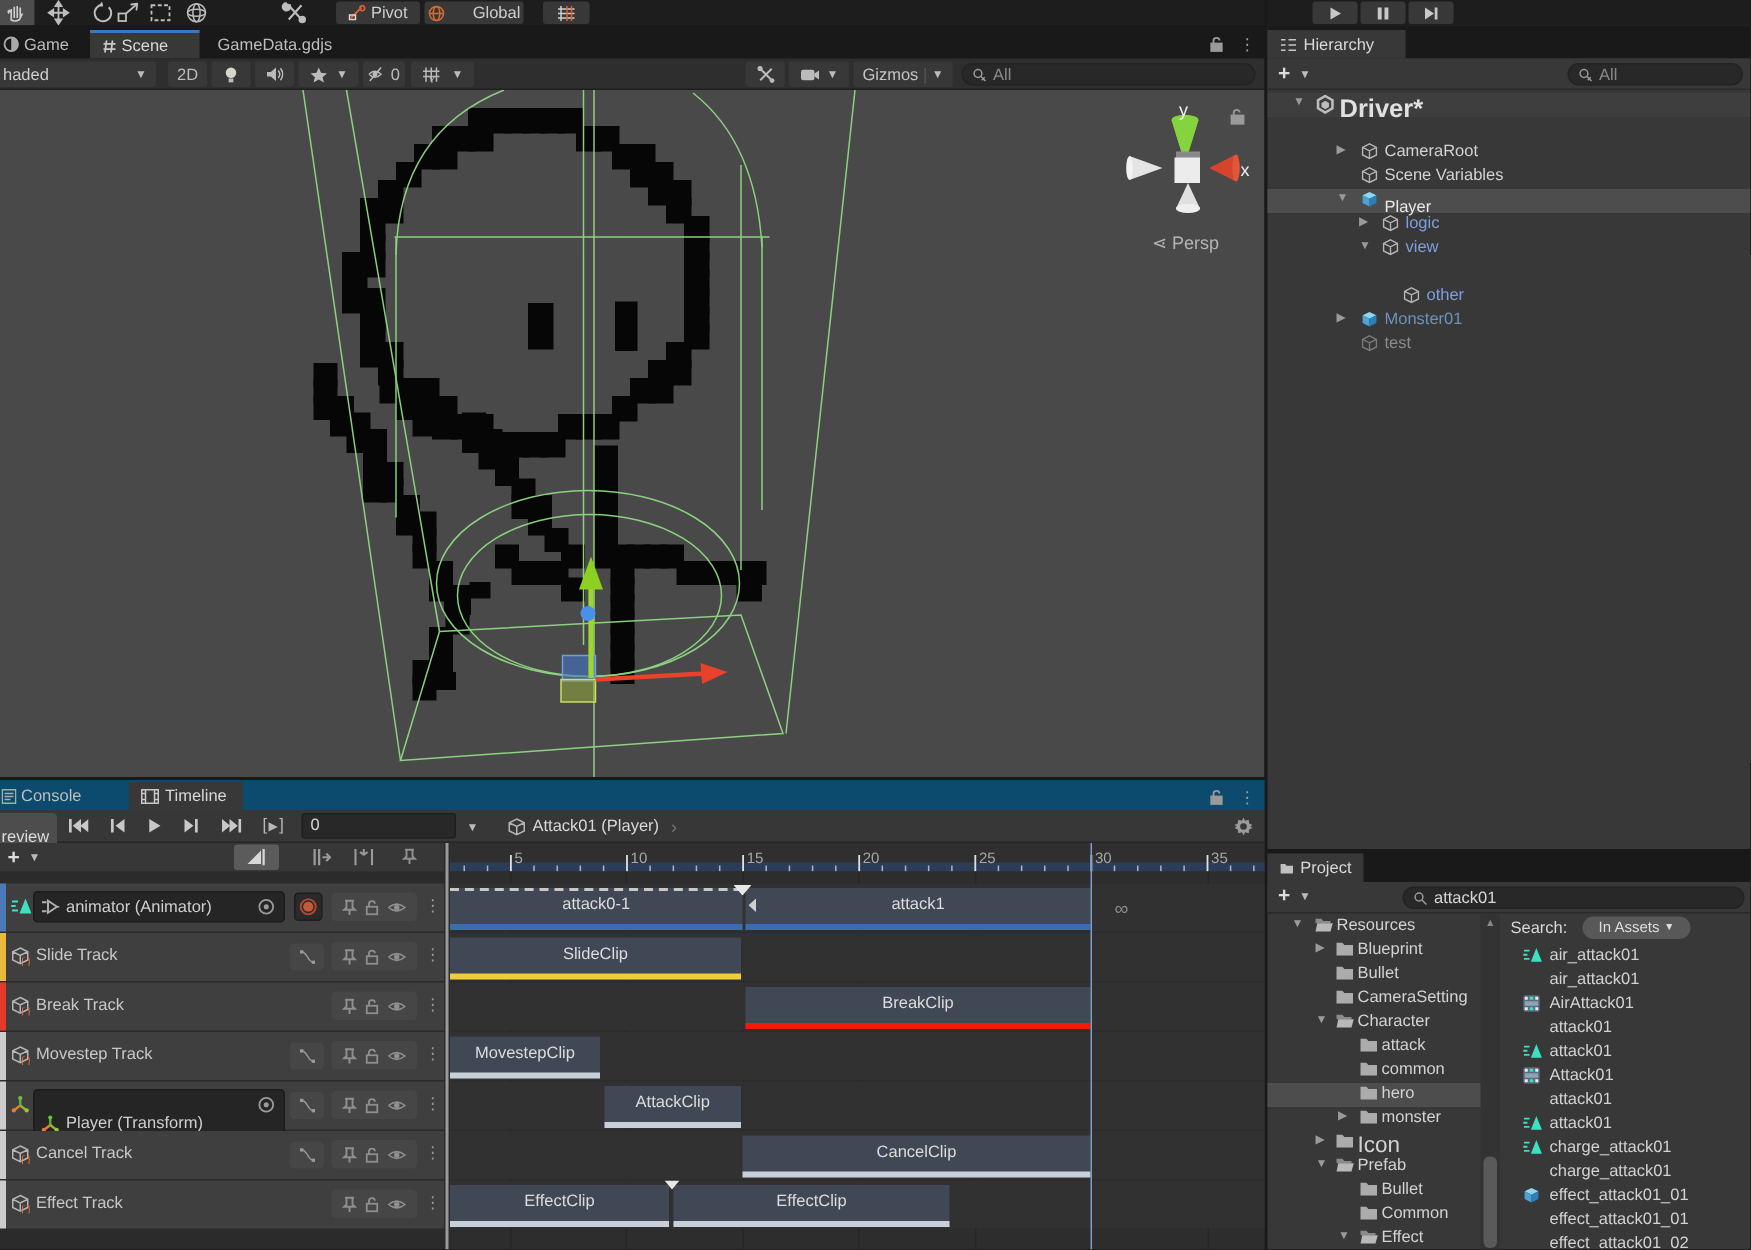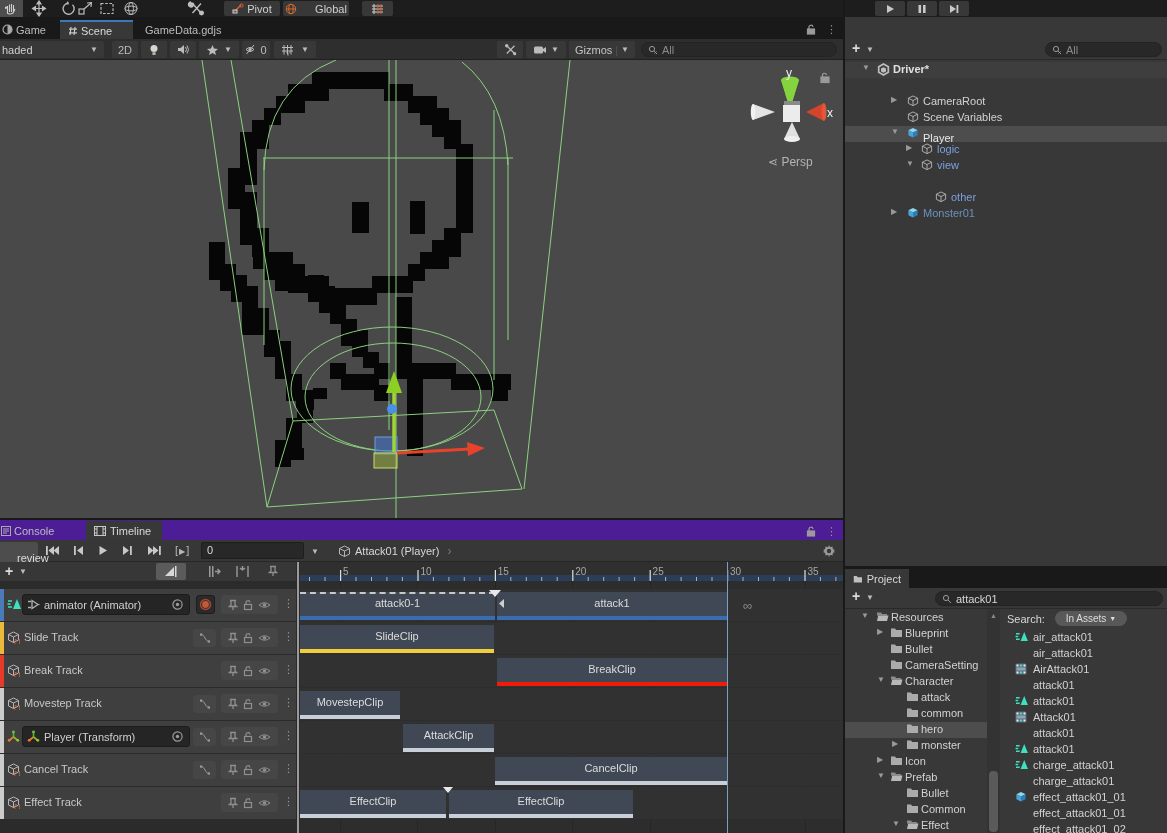--- a/index.html
+++ b/index.html
@@ -381,42 +381,42 @@
             <path d="M822.5,77 V75.5 a2,2 0 0 1 4,-0.5"></path>
           </g>
  </g>
 </svg>
 </div>
 <div class="abs" style="left:0;top:518px;width:843px;height:2px;background:#191919"></div>
 <div class="abs" style="left:843px;top:0;width:2px;height:833px;background:#191919"></div>
 
 <div class="abs" style="left:0;top:520px;width:843px;height:313px;background:#2b2b2b">
 
- <div class="abs" style="left:0;top:0;width:843px;height:20px;background:#4c1d95">
+ <div class="abs" style="left:0;top:0;width:843px;height:20px;background:#0c4a6e">
   <div class="abs tab" style="left:0;top:1px;padding-left:1px">
    <svg width="10" height="10" viewBox="0 0 10 10" style="margin-right:3px">
             <rect x="0.5" y="0.5" width="9" height="9" fill="none" stroke="#aaa"></rect>
             <path d="M2,3 h6 M2,5 h6 M2,7 h4" stroke="#aaa"></path>
           </svg>Console</div>
   <div class="abs tab on" style="left:86px;top:1px;width:76px">
    <svg width="12" height="10" viewBox="0 0 12 10" style="margin-right:4px">
             <rect x="0.5" y="0.5" width="11" height="9" fill="none" stroke="#c8c8c8"></rect>
             <path d="M3,0.5 V9.5 M9,0.5 V9.5 M0.5,3 H3 M0.5,7 H3 M9,3 H11.5 M9,7 H11.5" stroke="#c8c8c8"></path>
           </svg>Timeline</div>
   <svg class="abs" style="left:806px;top:6px" width="10" height="11" viewBox="0 0 10 11">
           <g fill="none" stroke="#9a9a9a" stroke-width="1.2">
             <rect x="1.5" y="5" width="7" height="5" fill="#9a9a9a"></rect>
             <path d="M3,5 V3.5 a2,2 0 0 1 4,-0.5"></path>
           </g>
         </svg>
   <div class="abs" style="left:826px;top:5px;color:#9a9a9a">⋮</div>
  </div>
 
  <div class="abs" style="left:0;top:20px;width:843px;height:22px;background:#373737;border-bottom:1px solid #262626">
-  <div class="abs" style="left:0;top:2px;width:38px;height:32px;background:#4d4d4d;border-radius:0 3px 3px 0;color:#ddd;display:flex;align-items:center;padding-left:17px">review</div>
+  <div class="abs" style="left:0;top:2px;width:38px;height:32px;background:#4d4d4d;border-radius:0 3px 3px 0;color:#ddd;display:flex;align-items:center;padding-left:1px">review</div>
   <div class="abs" style="left:45px;top:4px;color:#c8c8c8;font-size:12px;display:flex;gap:14px;align-items:center">
    <svg width="14" height="11" viewBox="0 0 14 11">
             <g fill="#c8c8c8">
               <rect x="1" y="1" width="1.8" height="9"></rect>
               <path d="M9,1 L3.5,5.5 L9,10 Z"></path>
               <path d="M14,1 L8.5,5.5 L14,10 Z"></path>
             </g>
           </svg>
    <svg width="11" height="11" viewBox="0 0 11 11">
             <g fill="#c8c8c8">
@@ -739,21 +739,21 @@
         <div class="abs" style="left:7px;top:9px">
           <svg width="13" height="13" viewBox="0 0 13 13">
             <path d="M6.5,7 V1.5" stroke="#5bb435" stroke-width="1.6"></path>
             <path d="M6.5,7 L2,10.5" stroke="#e87a3a" stroke-width="1.6"></path>
             <path d="M6.5,7 L11,10.5" stroke="#8ab82f" stroke-width="1.6"></path>
             <circle cx="6.5" cy="2" r="1.4" fill="#6cc23c"></circle>
             <circle cx="2.2" cy="10.3" r="1.4" fill="#e87a3a"></circle>
             <circle cx="10.8" cy="10.3" r="1.4" fill="#9ac432"></circle>
           </svg>
         </div>
-        <div class="abs" style="left:22px;top:5px;width:168px;height:21px;background:#252525;border:1px solid #1c1c1c;border-radius:3px;display:flex;align-items:center;padding:0 4px;color:#cfcfcf">
+        <div class="abs" style="left:22px;top:5px;width:168px;height:21px;background:#252525;border:1px solid #1c1c1c;border-radius:3px;display:flex;align-items:flex-start;padding:16px 4px;color:#cfcfcf">
           <svg width="13" height="13" viewBox="0 0 13 13">
             <path d="M6.5,7 V1.5" stroke="#5bb435" stroke-width="1.6"></path>
             <path d="M6.5,7 L2,10.5" stroke="#e87a3a" stroke-width="1.6"></path>
             <path d="M6.5,7 L11,10.5" stroke="#8ab82f" stroke-width="1.6"></path>
             <circle cx="6.5" cy="2" r="1.4" fill="#6cc23c"></circle>
             <circle cx="2.2" cy="10.3" r="1.4" fill="#e87a3a"></circle>
             <circle cx="10.8" cy="10.3" r="1.4" fill="#9ac432"></circle>
           </svg>
           <span style="margin-left:4px">Player (Transform)</span>
           <span style="position:absolute;right:5px;top:3px">
@@ -852,20 +852,28 @@
           <svg width="13" height="10" viewBox="0 0 13 10">
             <path d="M1,5 Q6.5,0.5 12,5 Q6.5,9.5 1,5" fill="none" stroke="#8f8f8f"></path>
             <circle cx="6.5" cy="5" r="1.8" fill="#8f8f8f"></circle>
           </svg>
         </div>
         <div class="abs" style="left:283px;top:8px;color:#9a9a9a;font-size:11px">⋮</div>
       </div>
 </div>
 
 <div class="abs" style="left:845px;top:17px;width:322px;height:549px;background:#383838">
+ <div class="abs" style="left:0;top:0;width:322px;height:22px;background:#191919">
+  <div class="abs tab on" style="left:0;top:3px;width:92px">
+   <svg width="12" height="10" viewBox="0 0 12 10" style="margin-right:4px">
+            <g stroke="#c8c8c8">
+              <path d="M1,1.5 h3 M1,5 h3 M1,8.5 h3 M6,1.5 h5 M6,5 h5 M6,8.5 h5"></path>
+            </g>
+          </svg>Hierarchy</div>
+ </div>
  <div class="abs" style="left:0;top:22px;width:322px;height:21px;background:#383838;border-bottom:1px solid #2a2a2a">
   <span class="abs" style="left:7px;top:1px;color:#ddd;font-size:14px;font-weight:bold">+</span>
   <span class="abs" style="left:21px;top:6px;font-size:8px;color:#bbb">▼</span>
   <div class="abs srch" style="left:200px;top:3px;width:117px">
    <svg width="10" height="10" viewBox="0 0 10 10" style="margin-right:4px">
             <circle cx="4" cy="4" r="2.6" fill="none" stroke="#999"></circle>
             <path d="M6,6 L9,9 M6.5,8.5 L8.5,6.5" stroke="#999"></path>
           </svg>All</div>
  </div>
 </div>
@@ -873,21 +881,21 @@
       <span class="abs" style="left:17px;top:1px;display:inline-flex;align-items:center">
         <span style="font-size:8px;color:#9a9a9a">▼</span>
       </span>
       <span class="abs" style="left:32px;top:1px;display:inline-flex;align-items:center">
         <svg width="13" height="13" viewBox="0 0 13 13">
           <path d="M6.5,1 L11.3,3.75 V9.25 L6.5,12 L1.7,9.25 V3.75 Z" fill="none" stroke="#bdbdbd" stroke-width="1.7"></path>
           <path d="M6.5,4.2 L9,5.6 V8.4 L6.5,9.8 L4,8.4 V5.6 Z" fill="#bdbdbd"></path>
         </svg>
       </span>
       <span class="abs" style="left:48px;top:1px;display:inline-flex;align-items:center">
-        <span style="color:#e0e0e0;font-size:11px;white-space:nowrap"><b>Driver*</b></span>
+        <span style="color:#e0e0e0;font-size:17px;white-space:nowrap"><b>Driver*</b></span>
       </span>
     </div>
 <div class="abs" style="left:845px;top:94px;width:322px;height:16px;">
       <span class="abs" style="left:46px;top:1px;display:inline-flex;align-items:center">
         <span style="font-size:8px;color:#9a9a9a">▶</span>
       </span>
       <span class="abs" style="left:62px;top:1px;display:inline-flex;align-items:center">
         <svg width="12" height="12" viewBox="0 0 13 13">
           <g fill="none" stroke="#b5b5b5">
             <path d="M6.5,1 L11.5,3.5 V9 L6.5,11.5 L1.5,9 V3.5 Z M1.5,3.5 L6.5,6 L11.5,3.5 M6.5,6 V11.5"></path>
@@ -973,20 +981,32 @@
       </span>
       <span class="abs" style="left:62px;top:1px;display:inline-flex;align-items:center">
         <svg width="12" height="12" viewBox="0 0 13 13">
           <path d="M6.5,1 L11.5,3.5 L6.5,6 L1.5,3.5 Z" fill="#8fd6f2"></path>
           <path d="M1.5,3.5 L6.5,6 V11.5 L1.5,9 Z" fill="#4aa3d5"></path>
           <path d="M11.5,3.5 L6.5,6 V11.5 L11.5,9 Z" fill="#2d7fb5"></path>
         </svg>
       </span>
       <span class="abs" style="left:78px;top:1px;display:inline-flex;align-items:center">
         <span style="color:#6c92bd;font-size:11px;white-space:nowrap">Monster01</span>
+      </span>
+    </div>
+<div class="abs" style="left:845px;top:222px;width:322px;height:16px;">
+      <span class="abs" style="left:62px;top:1px;display:inline-flex;align-items:center">
+        <svg width="12" height="12" viewBox="0 0 13 13">
+          <g fill="none" stroke="#7a7a7a">
+            <path d="M6.5,1 L11.5,3.5 V9 L6.5,11.5 L1.5,9 V3.5 Z M1.5,3.5 L6.5,6 L11.5,3.5 M6.5,6 V11.5"></path>
+          </g>
+        </svg>
+      </span>
+      <span class="abs" style="left:78px;top:1px;display:inline-flex;align-items:center">
+        <span style="color:#8a8a8a;font-size:11px;white-space:nowrap">test</span>
       </span>
     </div>
 <div class="abs" style="left:845px;top:566px;width:322px;height:2px;background:#191919"></div>
 
 <div class="abs" style="left:845px;top:568px;width:322px;height:265px;background:#383838">
  <div class="abs" style="left:0;top:0;width:322px;height:20px;background:#191919">
   <div class="abs tab on" style="left:0;top:1px;width:64px;height:19px">
    <svg width="12" height="10" viewBox="0 0 13 11" style="margin-right:4px">
             <path d="M1,1.5 h4 l1.2,1.5 H12 V10 H1 Z" fill="#c0c0c0"></path>
           </svg>Project</div>
@@ -1117,21 +1137,21 @@
 <div class="abs" style="left:845px;top:754px;width:142px;height:16px;">
       <span class="abs" style="left:32px;top:1px;display:inline-flex;align-items:center">
         <span style="font-size:8px;color:#9a9a9a">▶</span>
       </span>
       <span class="abs" style="left:45px;top:1px;display:inline-flex;align-items:center">
         <svg width="13" height="11" viewBox="0 0 13 11">
           <path d="M1,1.5 h4 l1.2,1.5 H12 V10 H1 Z" fill="#ababab"></path>
         </svg>
       </span>
       <span class="abs" style="left:60px;top:1px;display:inline-flex;align-items:center">
-        <span style="color:#d2d2d2;font-size:11px;white-space:nowrap">Icon</span>
+        <span style="color:#d2d2d2;font-size:15px;white-space:nowrap">Icon</span>
       </span>
     </div>
 <div class="abs" style="left:845px;top:770px;width:142px;height:16px;">
       <span class="abs" style="left:32px;top:1px;display:inline-flex;align-items:center">
         <span style="font-size:8px;color:#9a9a9a">▼</span>
       </span>
       <span class="abs" style="left:45px;top:1px;display:inline-flex;align-items:center">
         <svg width="13" height="11" viewBox="0 0 13 11">
           <path d="M1,1.5 h4 l1.2,1.5 H11 V4.5 H1 Z" fill="#8a8a8a"></path>
           <path d="M2.2,4.5 H12.5 L11,10 H1 Z" fill="#b8b8b8"></path>

